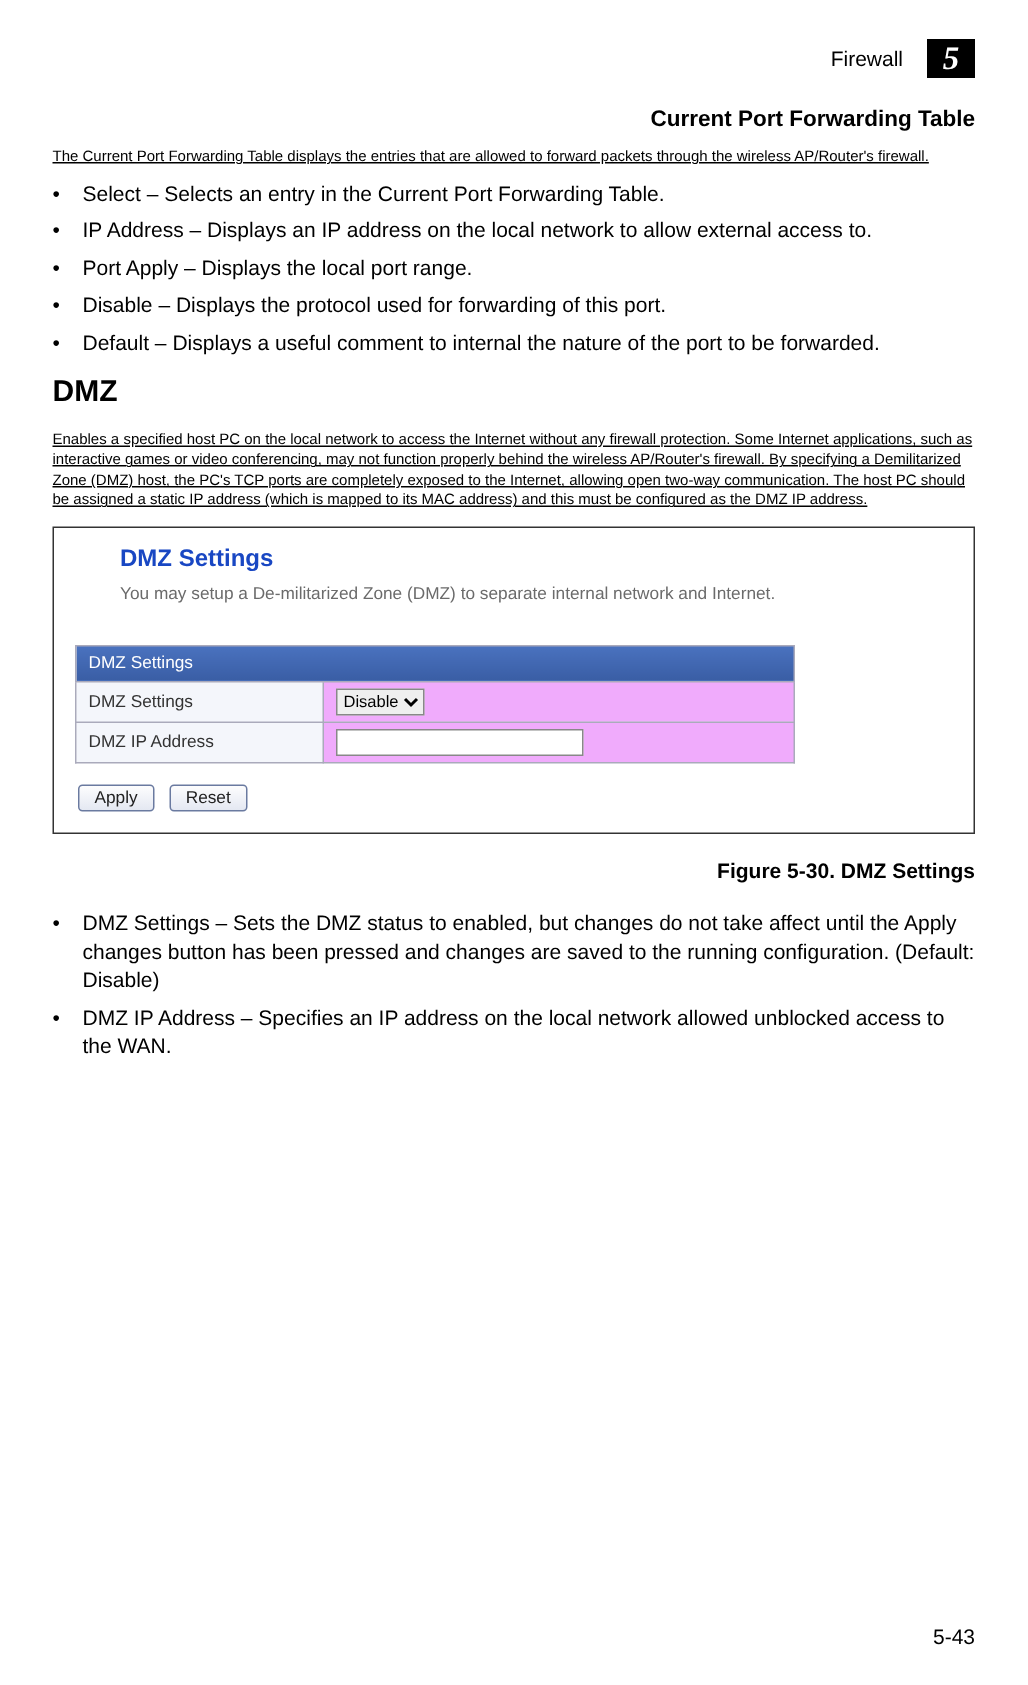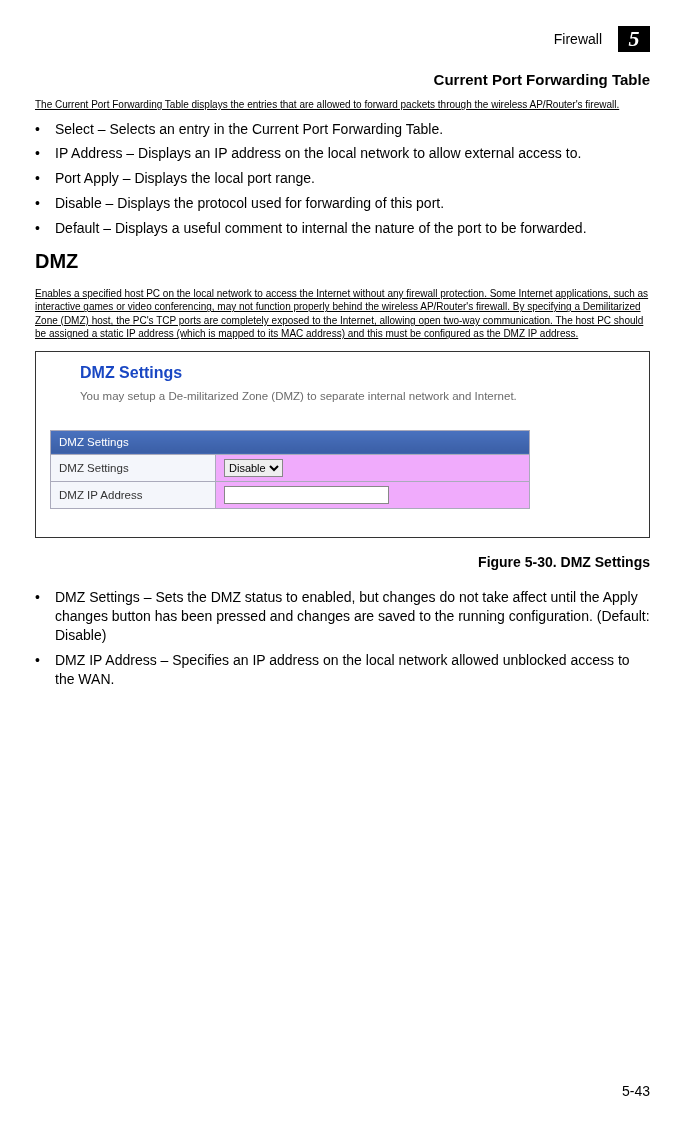--- a/index.html
+++ b/index.html
@@ -214,20 +214,24 @@
     </tr>
     <tr>
       <td class="label-cell">DMZ IP Address</td>
       <td class="val-cell">
         <input class="ui-text" type="text" value="" style="">
       </td>
     </tr>
   </tbody>
     </table>
 
+  <div class="btn-row">
+    <button class="ui-btn">Apply</button>
+    <button class="ui-btn">Reset</button>
+  </div>
 </div>
 
 <div class="figure-caption">Figure 5-30.   DMZ Settings</div>
 
 <ul class="bullets">
   <li>
       <span class="bullet-dot">•</span>
       <span class="bullet-body"><span class="bold">DMZ Settings</span><span> – Sets the DMZ status to enabled, but changes do not take affect until the Apply changes button has been pressed and changes are saved to the running configuration. (Default: Disable)</span></span>
     </li>
   <li>

